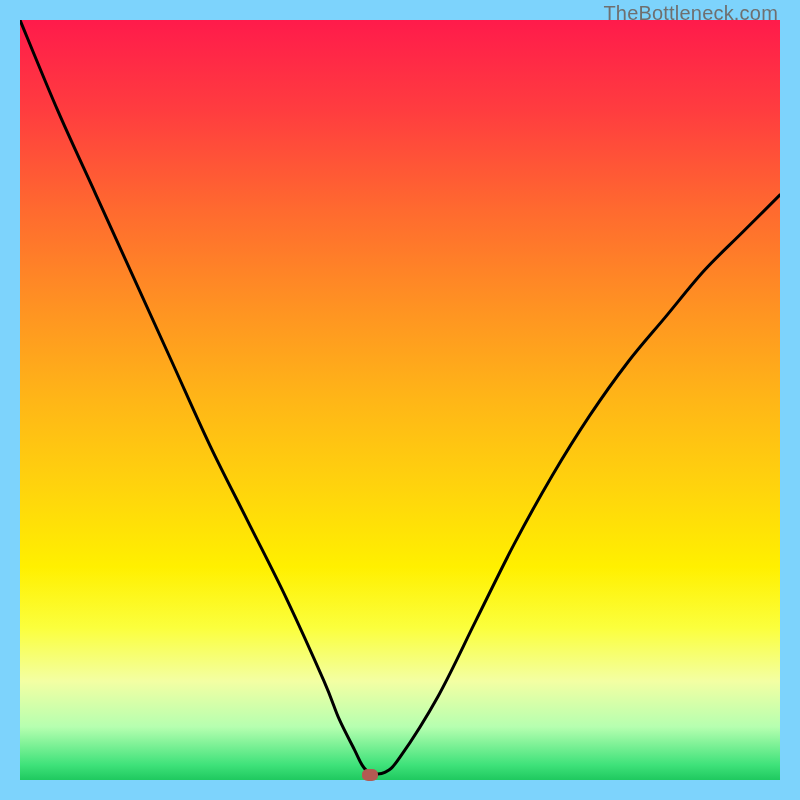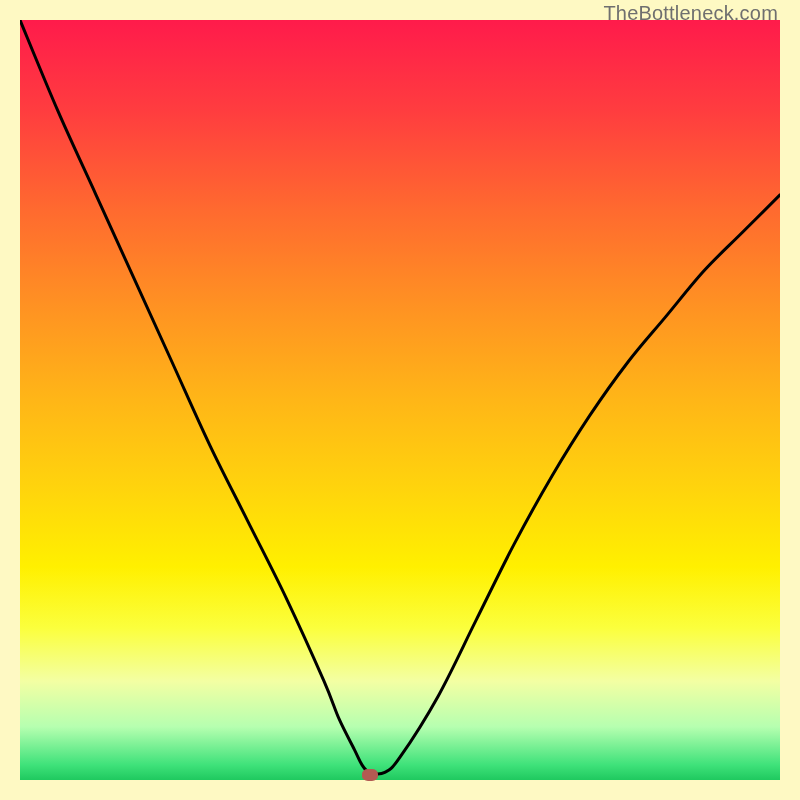--- a/index.html
+++ b/index.html
@@ -8,21 +8,21 @@
     width: 800px;
     height: 800px;
     overflow: hidden;
     background: #000;
     font-family: Arial, Helvetica, sans-serif;
   }
   .frame {
     position: relative;
     width: 800px;
     height: 800px;
-    background: #fef9c3;
+    background: #7dd3fc;
   }
   .plot-area {
     position: absolute;
     left: 20px;
     top: 20px;
     width: 760px;
     height: 760px;
     background: linear-gradient(
       to bottom,
       #ff1b4b 0%,

